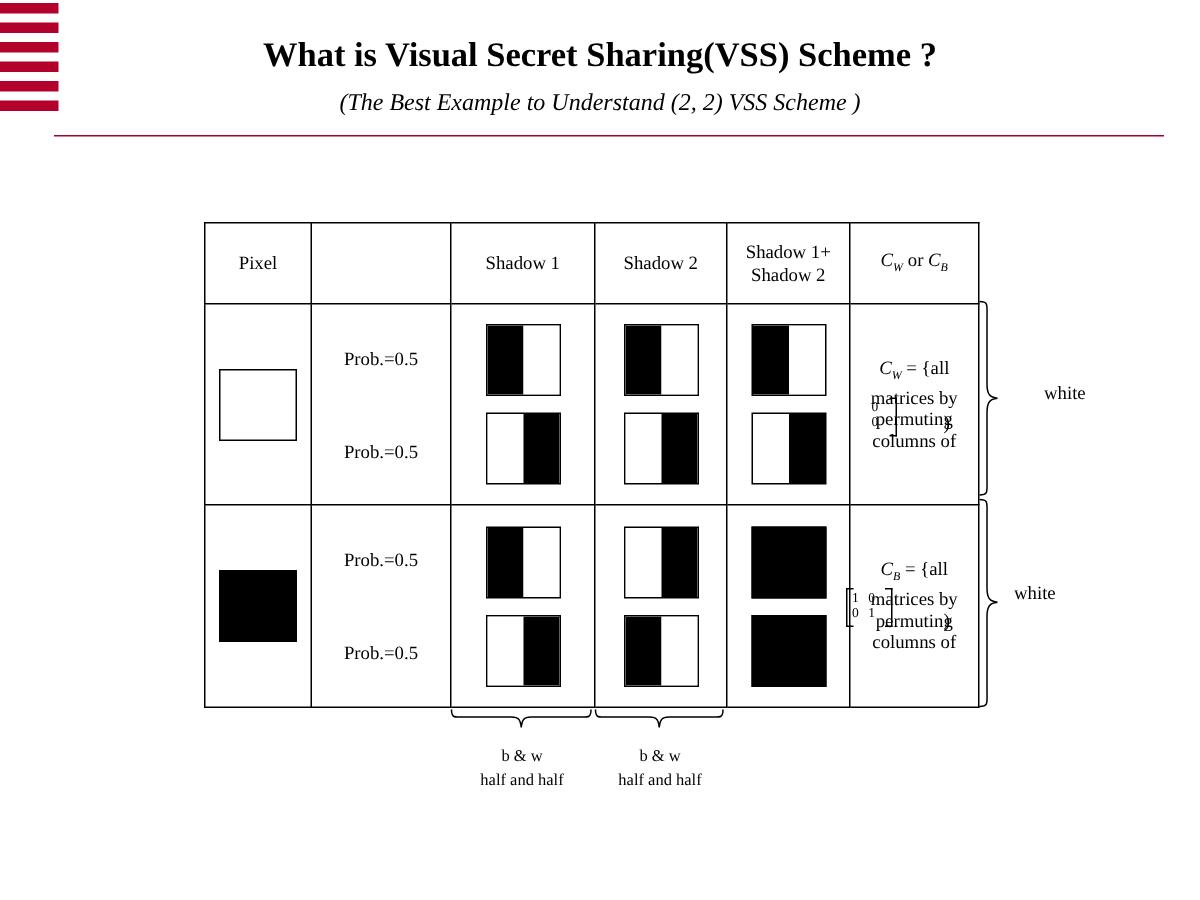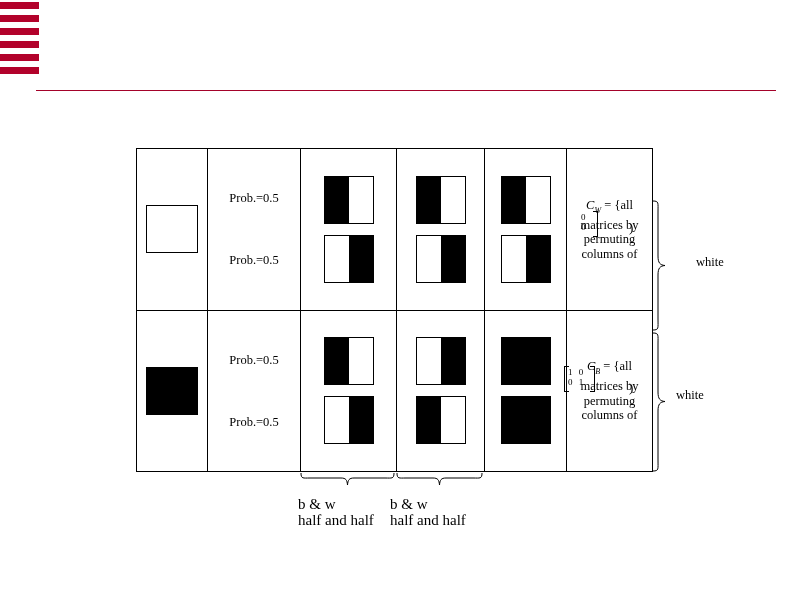--- a/index.html
+++ b/index.html
@@ -208,52 +208,68 @@
     position: absolute;
     font-size: 12.5px;
     font-family: "Liberation Serif", "DejaVu Serif", serif;
   }
 
   
   .bbrace { position: absolute; }
   .bbrace svg { display: block; }
   .blabel {
     position: absolute;
-    font-size: 15px;
+    text-align: center;
+    font-size: 11px;
     line-height: 16px;
     font-family: "Liberation Serif", "DejaVu Serif", serif;
   }
 </style>
 </head>
 <body>
 
 <div id="deco-bars">
   <div class="bar"></div>
   <div class="bar"></div>
   <div class="bar"></div>
   <div class="bar"></div>
   <div class="bar"></div>
   <div class="bar"></div>
 </div>
 
 <div id="title-block">
+  <div id="slide-title">What is Visual Secret Sharing(VSS) Scheme ?</div>
+  <div id="slide-subtitle">(The Best Example to Understand (2, 2) VSS Scheme )</div>
 </div>
 <div id="title-rule"></div>
 
 <table id="vss-table">
   <colgroup>
     <col class="col-pixel">
       <col class="col-prob">
       <col class="col-sh1">
     <col class="col-sh2">
       <col class="col-sum">
       <col class="col-c">
   </colgroup>
   <tbody>
 
+    <tr>
+      <td class="hdr-cell">Pixel</td>
+      <td class="hdr-cell"></td>
+      <td class="hdr-cell">Shadow 1</td>
+      <td class="hdr-cell">Shadow 2</td>
+      <td class="hdr-cell">
+        <div>Shadow 1+</div>
+        <div>Shadow 2</div>
+      </td>
+      <td class="hdr-cell">
+        <var class="cs"><span>C</span><sub>W</sub></var><span> or </span><var class="cs"><span>C</span><sub>B</sub></var>
+      </td>
+    </tr>
 
     <tr>
       <td>
         <div class="pixel-swatch white"></div>
       </td>
       <td class="prob-cell">
         <div class="prob-stack">
           <div class="prob-line">Prob.=0.5</div>
           <div class="prob-line">Prob.=0.5</div>
         </div>

